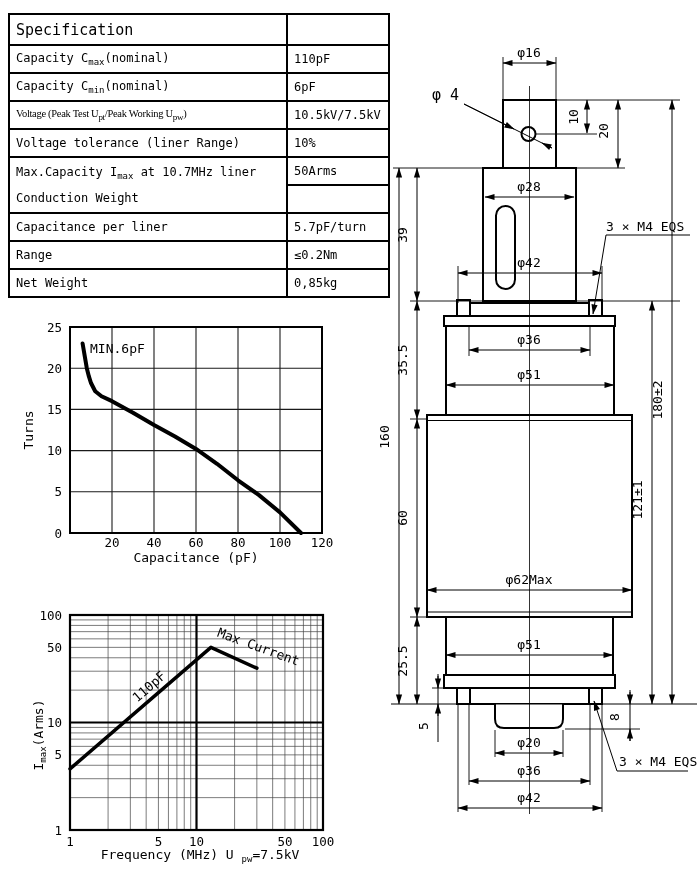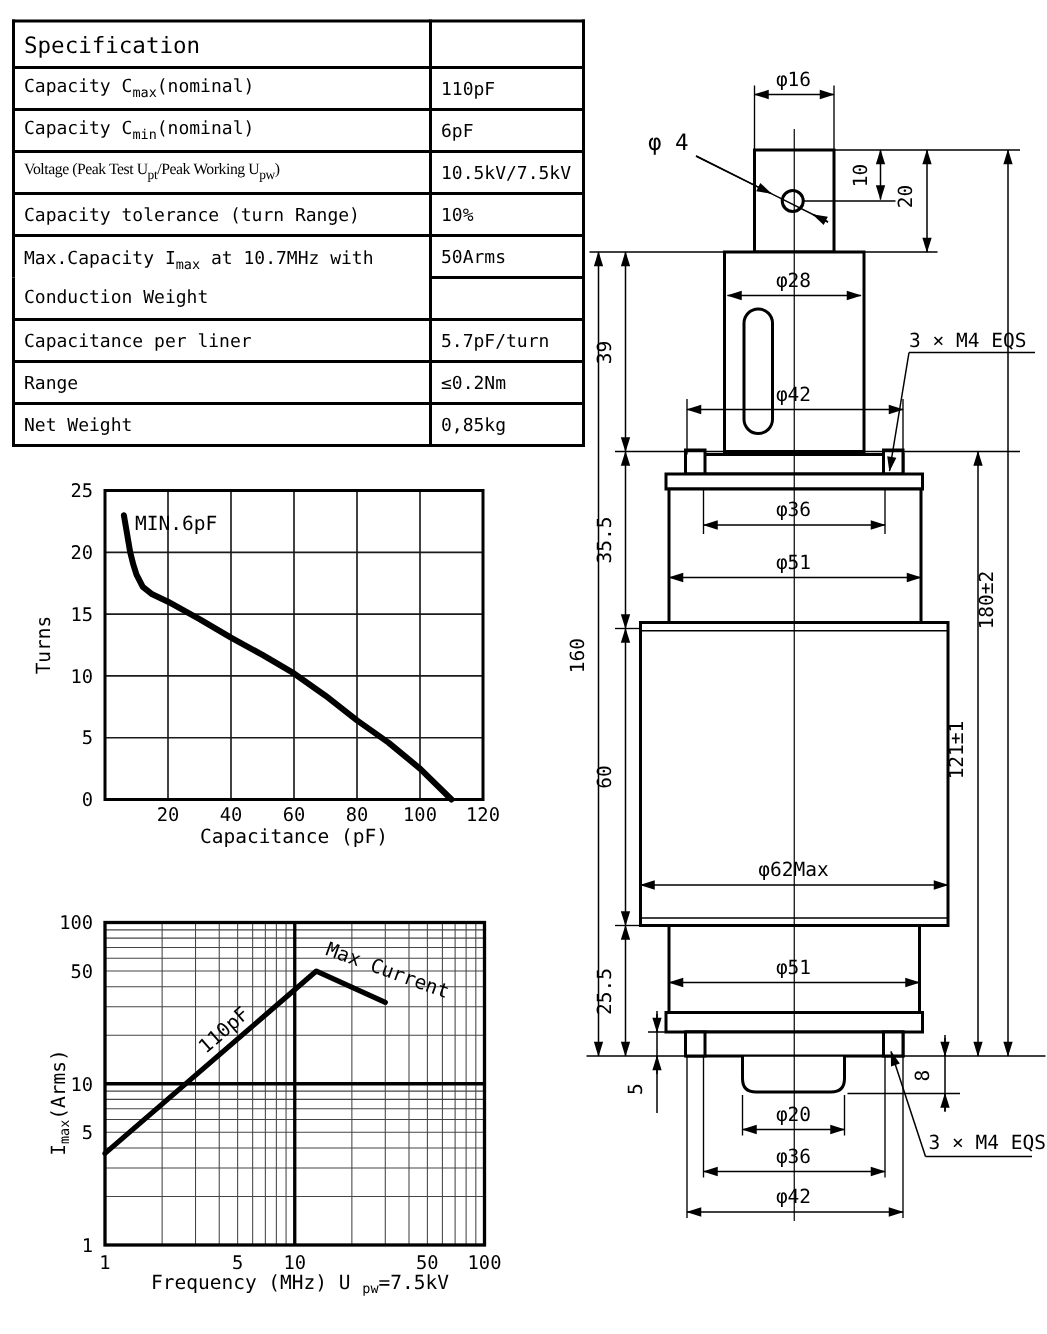--- a/index.html
+++ b/index.html
@@ -35,26 +35,26 @@
   </tr>
   <tr>
     <td class="c1"><span>Capacity C</span><sub>min</sub><span>(nominal)</span></td>
     <td class="c2">6pF</td>
   </tr>
   <tr>
     <td class="c1 tight"><span>Voltage (Peak Test U</span><sub>pt</sub><span>/Peak Working U</span><sub>pw</sub><span>)</span></td>
     <td class="c2">10.5kV/7.5kV</td>
   </tr>
   <tr>
-    <td class="c1"><span>Capacity tolerance (turn Range)</span></td>
+    <td class="c1"><span>Voltage tolerance (liner Range)</span></td>
     <td class="c2">10%</td>
   </tr>
   <tr>
     <td class="c1 twoline" rowspan="2">
-      <div><span>Max.Capacity I</span><sub>max</sub><span> at 10.7MHz with</span></div>
+      <div><span>Max.Capacity I</span><sub>max</sub><span> at 10.7MHz liner</span></div>
       <div><span>Conduction Weight</span></div>
     </td>
     <td class="c2">50Arms</td>
   </tr>
   <tr>
     <td class="c2"></td>
   </tr>
   <tr>
     <td class="c1"><span>Capacitance per liner</span></td>
     <td class="c2">5.7pF/turn</td>

